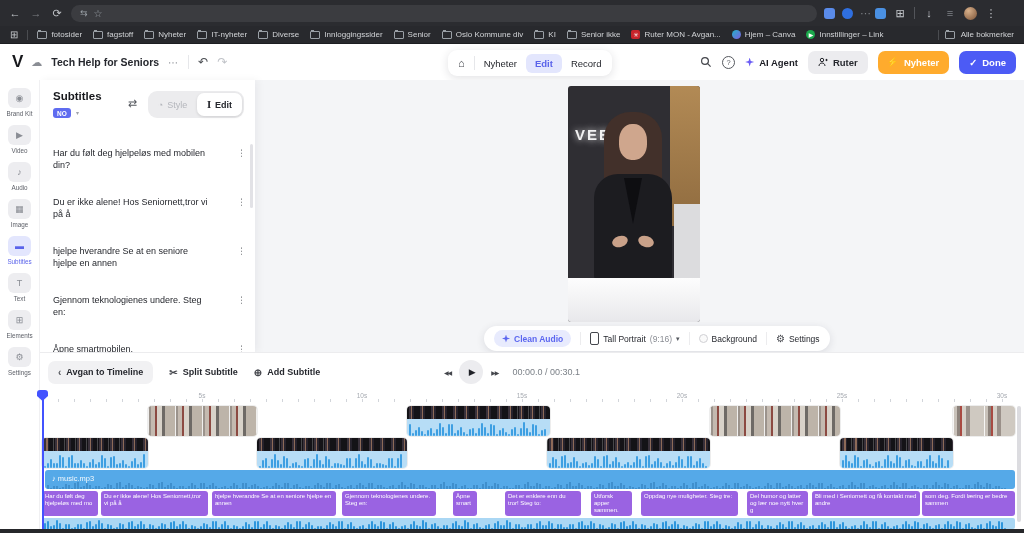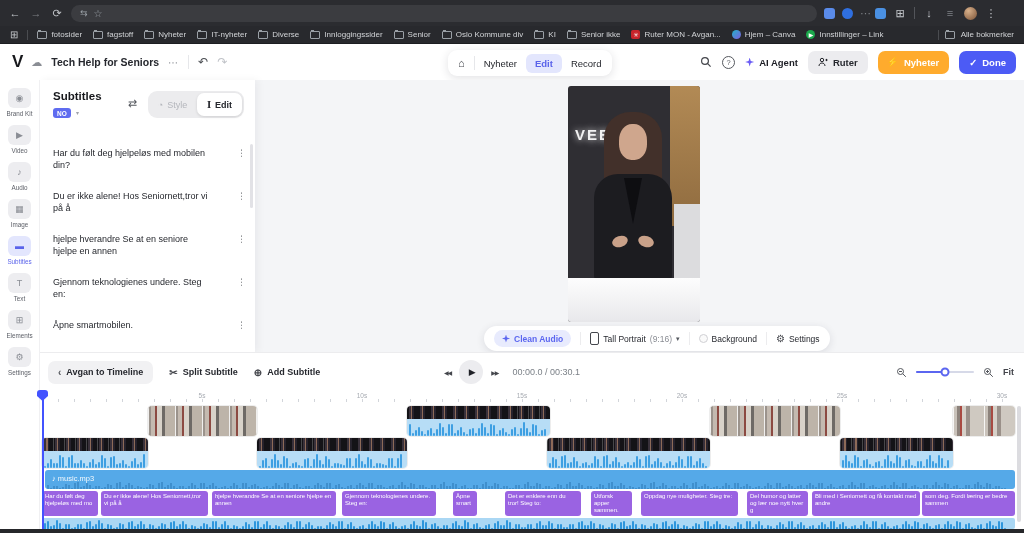--- a/index.html
+++ b/index.html
@@ -61,21 +61,21 @@
   .panel{position:absolute;left:40px;top:80px;width:215px;height:272px;background:#fff;z-index:2;box-shadow:3px 0 8px rgba(20,20,40,.05);}
   .panel-title{position:absolute;left:13px;top:10px;font-size:11.5px;font-weight:bold;color:#17181c;}
   .lang-badge{position:absolute;left:13px;top:28px;background:#5f6cf0;color:#fff;font-size:6.5px;font-weight:bold;border-radius:3px;padding:1.5px 4px;}
   .lang-caret{position:absolute;left:36px;top:29px;color:#a0a3aa;font-size:6px;}
   .reorder-ic{position:absolute;left:88px;top:17px;color:#55585e;font-size:11px;}
   .tabs-pill{position:absolute;left:108px;top:11px;width:96px;height:27px;background:#ececee;border-radius:9px;display:flex;align-items:center;padding:2px;box-sizing:border-box;gap:2px;}
   .tab-style{flex:1;display:flex;align-items:center;justify-content:center;gap:4px;color:#b4b6bc;font-size:9px;}
   .tab-edit2{flex:1;display:flex;align-items:center;justify-content:center;gap:4px;background:#fff;border-radius:7px;height:23px;font-size:9px;color:#26282e;font-weight:bold;box-shadow:0 1px 3px rgba(0,0,0,.12);}
   .palette-ic{color:#b4b6bc;font-size:9px;}
   .ibeam-ic{font-family:"DejaVu Serif",serif;font-size:9px;color:#26282e;}
-  .sub-list{position:absolute;left:0;top:58px;right:0;bottom:0;display:flex;flex-direction:column;gap:20px;padding-top:10px;overflow:hidden;}
+  .sub-list{position:absolute;left:0;top:58px;right:0;bottom:0;display:flex;flex-direction:column;gap:26px;padding-top:10px;overflow:hidden;}
   .sub-item{display:flex;justify-content:space-between;align-items:flex-start;padding:0 9px 0 13px;}
   .sub-item-text{width:158px;font-size:9px;line-height:11.5px;color:#26282e;}
   .kebab{color:#6b6e73;font-size:9px;line-height:10px;}
   .panel-scroll{position:absolute;right:2px;top:64px;width:3px;height:64px;background:#e2e2e6;border-radius:2px;}
   
   .canvas{position:absolute;left:255px;top:80px;width:769px;height:272px;background:#f4f5f7;}
   .video{position:absolute;left:313px;top:6px;width:132px;height:236px;background:#2f2e33;border-radius:3px;overflow:hidden;}
   .v-wood{position:absolute;right:0;top:0;width:30px;height:140px;background:linear-gradient(180deg,#b28a55,#8f6b3f);}
   .v-veed{position:absolute;left:7px;top:40px;color:#f2f2f2;font-size:15px;font-weight:bold;letter-spacing:2px;text-shadow:0 0 7px rgba(255,255,255,.9);}
   .v-sidepanel{position:absolute;right:0;top:118px;width:26px;height:80px;background:#dcdcde;}
@@ -402,38 +402,20 @@
     <div class="tlc-center">
       <span class="skip">◀◀</span>
       <span class="play-circle">▶</span>
       <span class="skip">▶▶</span>
       <span class="time-text">
         <span>00:00.0</span>
         <span>/</span>
         <span>00:30.1</span>
       </span>
     </div>
-    <div class="tlc-right">
-      <svg width="11" height="11" viewBox="0 0 11 11">
-          <circle cx="4.5" cy="4.5" r="3" fill="none" stroke="#55585e" stroke-width="1"></circle>
-          <line x1="6.9" y1="6.9" x2="9.8" y2="9.8" stroke="#55585e" stroke-width="1"></line>
-          <line x1="3" y1="4.5" x2="6" y2="4.5" stroke="#55585e" stroke-width="1"></line>
-        </svg>
-      <span class="slider">
-        <span class="slider-fill"></span>
-        <span class="slider-knob"></span>
-      </span>
-      <svg width="11" height="11" viewBox="0 0 11 11">
-          <circle cx="4.5" cy="4.5" r="3" fill="none" stroke="#55585e" stroke-width="1"></circle>
-          <line x1="6.9" y1="6.9" x2="9.8" y2="9.8" stroke="#55585e" stroke-width="1"></line>
-          <line x1="3" y1="4.5" x2="6" y2="4.5" stroke="#55585e" stroke-width="1"></line>
-          <line x1="4.5" y1="3" x2="4.5" y2="6" stroke="#55585e" stroke-width="1"></line>
-        </svg>
-      <span class="fit-label">Fit</span>
-    </div>
   </div>
 
   <div class="timeline">
     <div id="ruler">
         <span class="tick" style="left: 42px;"></span>
         <span class="tick" style="left: 58px;"></span>
         <span class="tick" style="left: 74px;"></span>
         <span class="tick" style="left: 90px;"></span>
         <span class="tick" style="left: 106px;"></span>
         <span class="tick" style="left: 122px;"></span>

